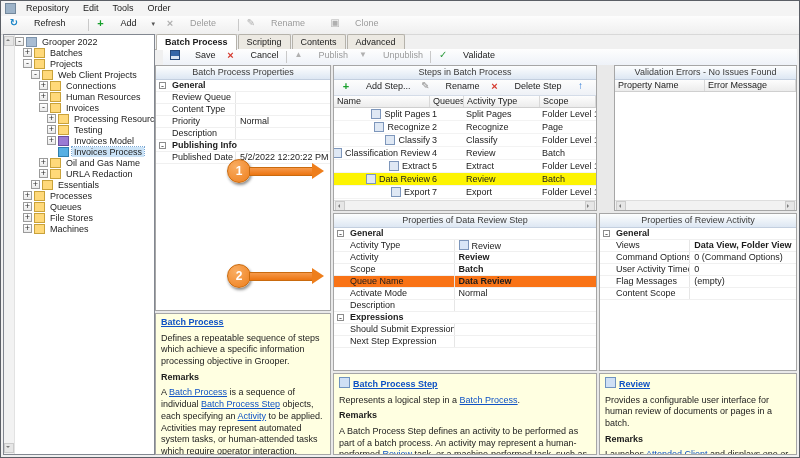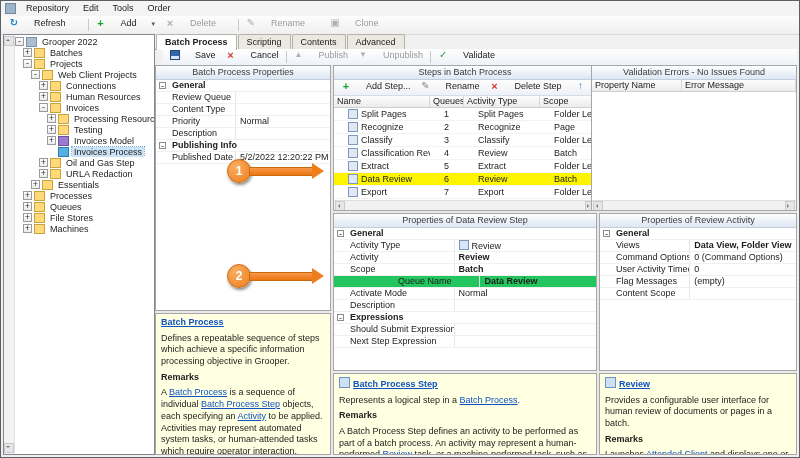--- a/index.html
+++ b/index.html
@@ -62,45 +62,45 @@
   .toolbar2{position:absolute;top:15px;left:8px;right:0;height:16px;display:flex;align-items:center;background:linear-gradient(#fefefe,#eef2f8);border-bottom:1px solid #cfd9e6;padding-left:2px;}
 
   .content{position:absolute;top:31px;left:0;right:0;bottom:0;background:#e9e9e9;}
   .panel{position:absolute;display:flex;flex-direction:column;border:1px solid #a6a6a6;background:#fff;overflow:hidden;box-sizing:border-box;}
   .phead{flex:none;height:13px;line-height:13px;text-align:center;font-size:9px;color:#3a3a3a;background:linear-gradient(#fdfefe,#dde7f3);border-bottom:1px solid #c3cfdf;white-space:nowrap;overflow:hidden;}
   #p-props{left:0;top:0;width:176px;height:246px;}
   #p-help-left{left:0;top:248px;width:176px;bottom:0;}
   #p-steps{left:178px;top:0;width:264px;height:146px;}
   #p-stepprops{left:178px;top:148px;width:264px;height:158px;}
   #p-help-mid{left:178px;top:308px;width:264px;bottom:0;}
-  #p-validation{left:436px;top:0;right:0;height:146px;}
+  #p-validation{left:459px;top:0;right:0;height:146px;}
   #p-actprops{left:444px;top:148px;right:0;height:158px;}
   #p-help-right{left:444px;top:308px;right:0;bottom:0;}
 
   
   .propgrid{flex:1;overflow:hidden;}
   .prow{display:flex;height:11px;line-height:11px;border-bottom:1px solid #f0f0f0;position:relative;}
   .plabel{width:46%;padding-left:16px;border-right:1px solid #e6e6e6;overflow:hidden;white-space:nowrap;box-sizing:border-box;}
   .pvalue{flex:1;padding-left:4px;overflow:hidden;white-space:nowrap;}
   .pvalue.bold{font-weight:bold;}
   .pvalue.vicon::before{content:"";display:inline-block;width:8px;height:8px;background:#d9e6f7;border:1px solid #7d96bb;margin-right:3px;vertical-align:-1px;}
   .prow.category .plabel{font-weight:bold;border-right:none;width:auto;}
   .pcatbox{display:none;position:absolute;left:3px;top:2px;width:7px;height:7px;border:1px solid #8c8c8c;background:#fff;box-sizing:border-box;}
   .prow.category .pcatbox{display:block;}
   .pcatbox::before{content:"-";position:absolute;left:0;right:0;top:-2px;text-align:center;font-size:9px;color:#333;}
-  .prow.highlight{background:#22c55e;padding-left:48px;}
+  .prow.highlight{background:#f97316;}
 
   
   .steptb{flex:none;height:15px;display:flex;align-items:center;background:linear-gradient(#fdfdfd,#eef1f6);border-bottom:1px solid #d4dce8;padding-left:2px;}
   .ghead{flex:none;display:flex;height:11px;background:linear-gradient(#fdfdfd,#ececec);border-bottom:1px solid #cfcfcf;}
   .gh{line-height:11px;padding-left:3px;border-right:1px solid #d8d8d8;box-sizing:border-box;overflow:hidden;white-space:nowrap;}
   .grows{flex:1;overflow:hidden;position:relative;}
   .grow{display:flex;height:12px;line-height:12px;border-bottom:1px solid #f3f3f3;}
   .grow.selected{background:#fdf402;}
-  .gc{padding-left:14px;overflow:hidden;white-space:nowrap;box-sizing:border-box;}
+  .gc{padding-left:2px;overflow:hidden;white-space:nowrap;box-sizing:border-box;justify-content:flex-end;}
   #p-steps .gh:nth-of-type(1),#p-steps .gc:nth-of-type(1){width:96px;}
   #p-steps .gh:nth-of-type(2),#p-steps .gc:nth-of-type(2){width:34px;}
   #p-steps .gh:nth-of-type(3),#p-steps .gc:nth-of-type(3){width:76px;}
   #p-steps .gh:nth-of-type(4),#p-steps .gc:nth-of-type(4){flex:1;}
   #p-steps .gc:nth-of-type(1){display:flex;align-items:center;}
   .stepico{width:8px;height:8px;background:#dfe8f4;border:1px solid #7d96bb;margin-right:3px;flex:none;}
   #p-validation .gh:nth-of-type(1){width:90px;}
   #p-validation .gh:nth-of-type(2){flex:1;}
   .vbody{flex:1;background:#fff;}
   .hscroll{flex:none;height:9px;background:#f2f2f2;border-top:1px solid #dedede;display:flex;justify-content:space-between;align-items:center;padding:0 1px;}
@@ -264,21 +264,21 @@
           <span class="tindent" style="width: 32px;"></span>
           <span class="texp"></span>
           <span class="tico ico-process"></span>
           <span class="tlabel">Invoices Process</span>
         </div>
 
         <div class="titem">
           <span class="tindent" style="width: 24px;"></span>
           <span class="texp">+</span>
           <span class="tico ico-folder"></span>
-          <span class="tlabel">Oil and Gas Step</span>
+          <span class="tlabel">Oil and Gas Name</span>
         </div>
 
         <div class="titem">
           <span class="tindent" style="width: 24px;"></span>
           <span class="texp">+</span>
           <span class="tico ico-folder"></span>
           <span class="tlabel">URLA Redaction</span>
         </div>
 
         <div class="titem">

